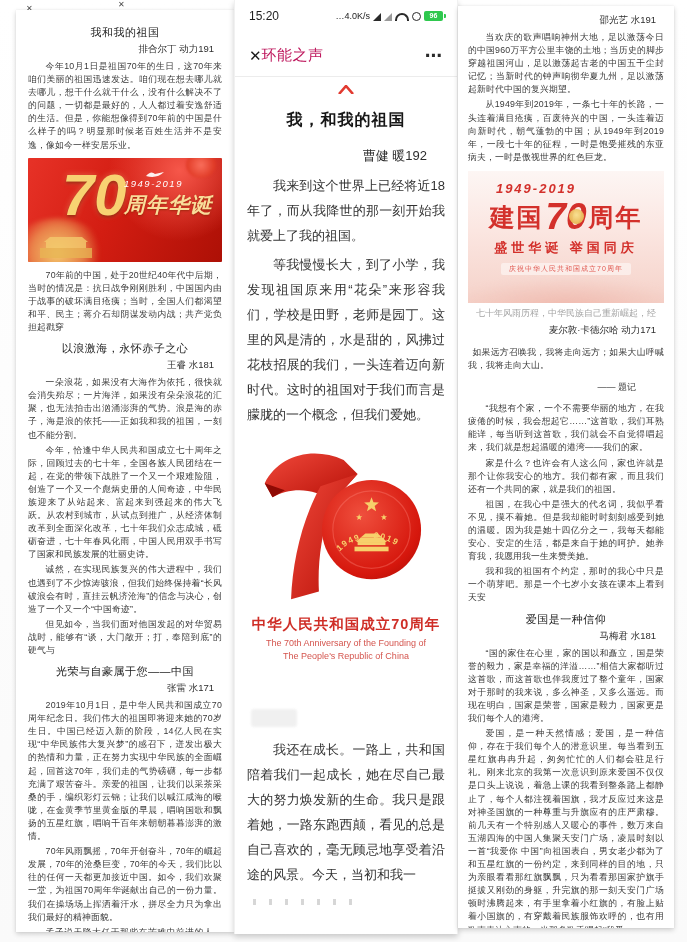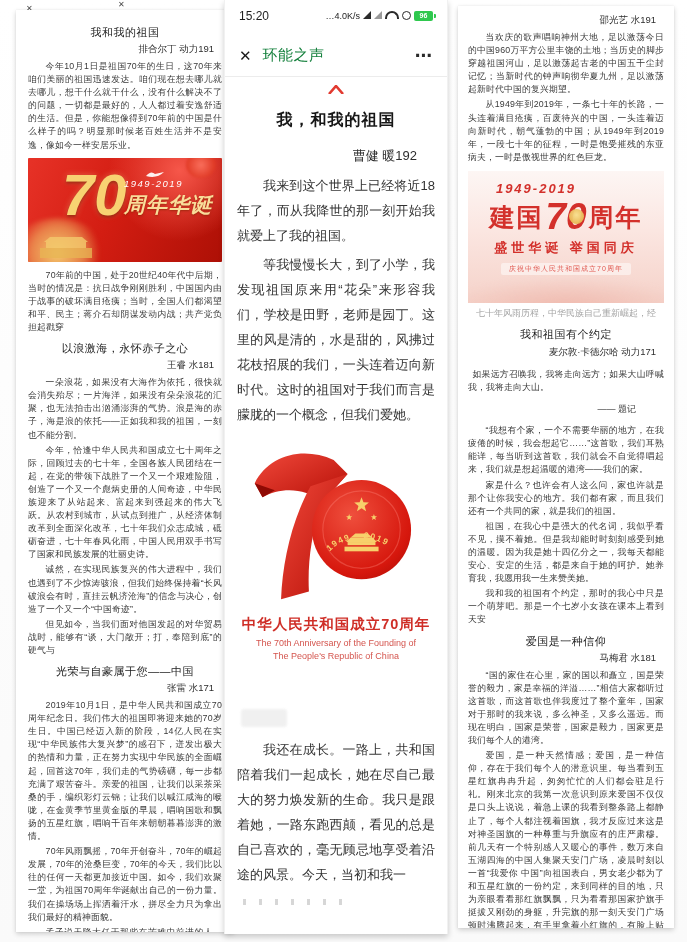--- a/index.html
+++ b/index.html
@@ -3,21 +3,21 @@
 <meta charset="utf-8">
 <style>
   html,body{margin:0;padding:0;width:687px;height:942px;overflow:hidden;
     background:#fdfdfd;font-family:"Liberation Sans","DejaVu Sans",sans-serif;}
   #canvas{position:absolute;inset:0;width:687px;height:942px;background:linear-gradient(#ffffff,#fafafa);}
 
   
   .page{position:absolute;background:#fff;box-sizing:border-box;overflow:hidden;
     box-shadow:0 2px 5px rgba(0,0,0,.18),0 0 1px rgba(0,0,0,.10);}
   #left-page{left:16px;top:10px;width:218px;height:922px;padding:8px 12px;}
-  #phone-page{left:224px;top:0;width:224px;height:934px;padding:0 12px;
+  #phone-page{left:234px;top:0;width:224px;height:934px;padding:0 12px;
     border-left:1px solid #f1f1f1;border-right:1px solid #f1f1f1;box-shadow:0 3px 6px rgba(0,0,0,.20);}
   #right-page{left:458px;top:6px;width:216px;height:922px;padding:8px 10px;}
 
   
   .art-title{font-size:11px;font-weight:normal;color:#1b1b1b;text-align:center;margin:7px 0 3px;letter-spacing:.5px;}
   .art-author{font-size:9.5px;color:#2e2e2e;text-align:right;padding-right:8px;margin:0 0 4px;}
   .art-p{font-size:8.8px;line-height:13.1px;color:#3a3a3a;text-align:justify;
     text-indent:2em;margin:0 0 2px;letter-spacing:.2px;}
   .quote-p{text-indent:.5em;margin-top:9px;}
   .epigraph{font-size:9px;color:#3a3a3a;text-align:right;padding-right:28px;margin:9px 0 8px;}
@@ -35,32 +35,32 @@
   .b70-years{color:#fff;font-size:9.5px;letter-spacing:1.5px;font-style:italic;margin-bottom:2px;}
   .b70-label{color:#f9dd9a;font-size:21px;font-weight:bold;font-style:italic;letter-spacing:1px;
     text-shadow:0 1px 2px rgba(130,35,0,.65);}
   .b70-dove{position:absolute;left:118px;top:12px;}
   .b70-lantern{position:absolute;right:6px;top:-6px;width:30px;height:26px;border-radius:50%;
     background:radial-gradient(circle,#ff7a66,#e03a24 70%);opacity:.8;filter:blur(1px);}
 
   
   .statusbar{display:flex;align-items:center;justify-content:space-between;padding:7px 2px 0;height:18px;}
   .sb-time{font-size:12px;color:#1d1d1d;}
-  .sb-right{display:flex;align-items:flex-start;gap:3px;}
+  .sb-right{display:flex;align-items:flex-end;gap:3px;}
   .sb-net{font-size:9px;color:#222;}
   .sig{width:0;height:0;border-left:8px solid transparent;border-bottom:8px solid #2a2a2a;}
   .sig.dim{border-bottom-color:#9a9a9a;}
   .wifi{width:10px;height:6px;border:2px solid #2a2a2a;border-bottom:none;border-radius:9px 9px 0 0;}
   .ring{width:7px;height:7px;border:1.5px solid #2a2a2a;border-radius:50%;}
   .battery{position:relative;width:19px;height:10px;background:#2fc84e;border-radius:2px;
     color:#fff;font-size:7px;line-height:10px;text-align:center;font-weight:bold;}
   .battery::after{content:"";position:absolute;right:-3px;top:3px;width:2px;height:4px;background:#2fc84e;border-radius:0 1px 1px 0;}
   .wx-header{display:flex;align-items:center;padding:20px 2px 10px;}
   .wx-close{font-size:15px;color:#1a1a1a;cursor:pointer;}
-  .wx-title{font-size:15px;color:#15803d;margin-left:11px;letter-spacing:.5px;}
+  .wx-title{font-size:15px;color:#be185d;letter-spacing:.5px;}
   .wx-more{margin-left:auto;font-size:17px;color:#2a2a2a;font-weight:bold;cursor:pointer;letter-spacing:1px;}
   .wx-divider{border-bottom:1px solid #ececec;margin:0 -12px;}
   .chevron-wrap{text-align:center;margin-top:3px;height:10px;}
   .ph-title{font-size:16px;font-weight:bold;color:#161616;text-align:center;margin:20px 0 16px;letter-spacing:1px;}
   .ph-author{font-size:13px;color:#2d2d2d;text-align:right;padding-right:18px;margin-bottom:8px;}
   .ph-p{font-size:13px;line-height:25px;color:#333;text-align:justify;text-indent:2em;margin:0 0 4px;}
   .badge-wrap{text-align:center;margin:14px 0 2px;}
   .cap-cn{font-size:14.5px;font-weight:bold;color:#cf2e27;text-align:center;letter-spacing:1px;margin-top:0;}
   .cap-en{font-size:9px;color:#d4554e;text-align:center;line-height:13px;margin-top:3px;}
   .watermark{width:46px;height:18px;margin:46px 0 10px 4px;border-radius:3px;
@@ -221,21 +221,20 @@
     <div class="banner-jg">
       <div class="jg-years">1949-2019</div>
       <div class="jg-line1">
         <span class="jg-pre">建国</span><span class="jg-num">70</span><span class="jg-post">周年</span>
       </div>
       <div class="jg-line2">盛世华诞  举国同庆</div>
       <div class="jg-line3">庆祝中华人民共和国成立70周年</div>
     </div>
     <div class="faint-caption">七十年风雨历程，中华民族自己重新崛起，经</div>
 
-    <div class="art-title">我和祖国有个约定</div>
     <div class="art-author" style="margin-top:4px;">麦尔敦·卡德尔哈 动力171</div>
     <p class="art-p quote-p">如果远方召唤我，我将走向远方；如果大山呼喊我，我将走向大山。</p>
     <div class="epigraph">—— 题记</div>
     <p class="art-p">“我想有个家，一个不需要华丽的地方，在我疲倦的时候，我会想起它……”这首歌，我们耳熟能详，每当听到这首歌，我们就会不自觉得唱起来，我们就是想起温暖的港湾——我们的家。</p>
     <p class="art-p">家是什么？也许会有人这么问，家也许就是那个让你我安心的地方。我们都有家，而且我们还有一个共同的家，就是我们的祖国。</p>
     <p class="art-p">祖国，在我心中是强大的代名词，我似乎看不见，摸不着她。但是我却能时时刻刻感受到她的温暖。因为我是她十四亿分之一，我每天都能安心、安定的生活，都是来自于她的呵护。她养育我，我愿用我一生来赞美她。</p>
     <p class="art-p">我和我的祖国有个约定，那时的我心中只是一个萌芽吧。那是一个七岁小女孩在课本上看到天安</p>
 
     <div class="art-title">爱国是一种信仰</div>
     <div class="art-author">马梅君 水181</div>

